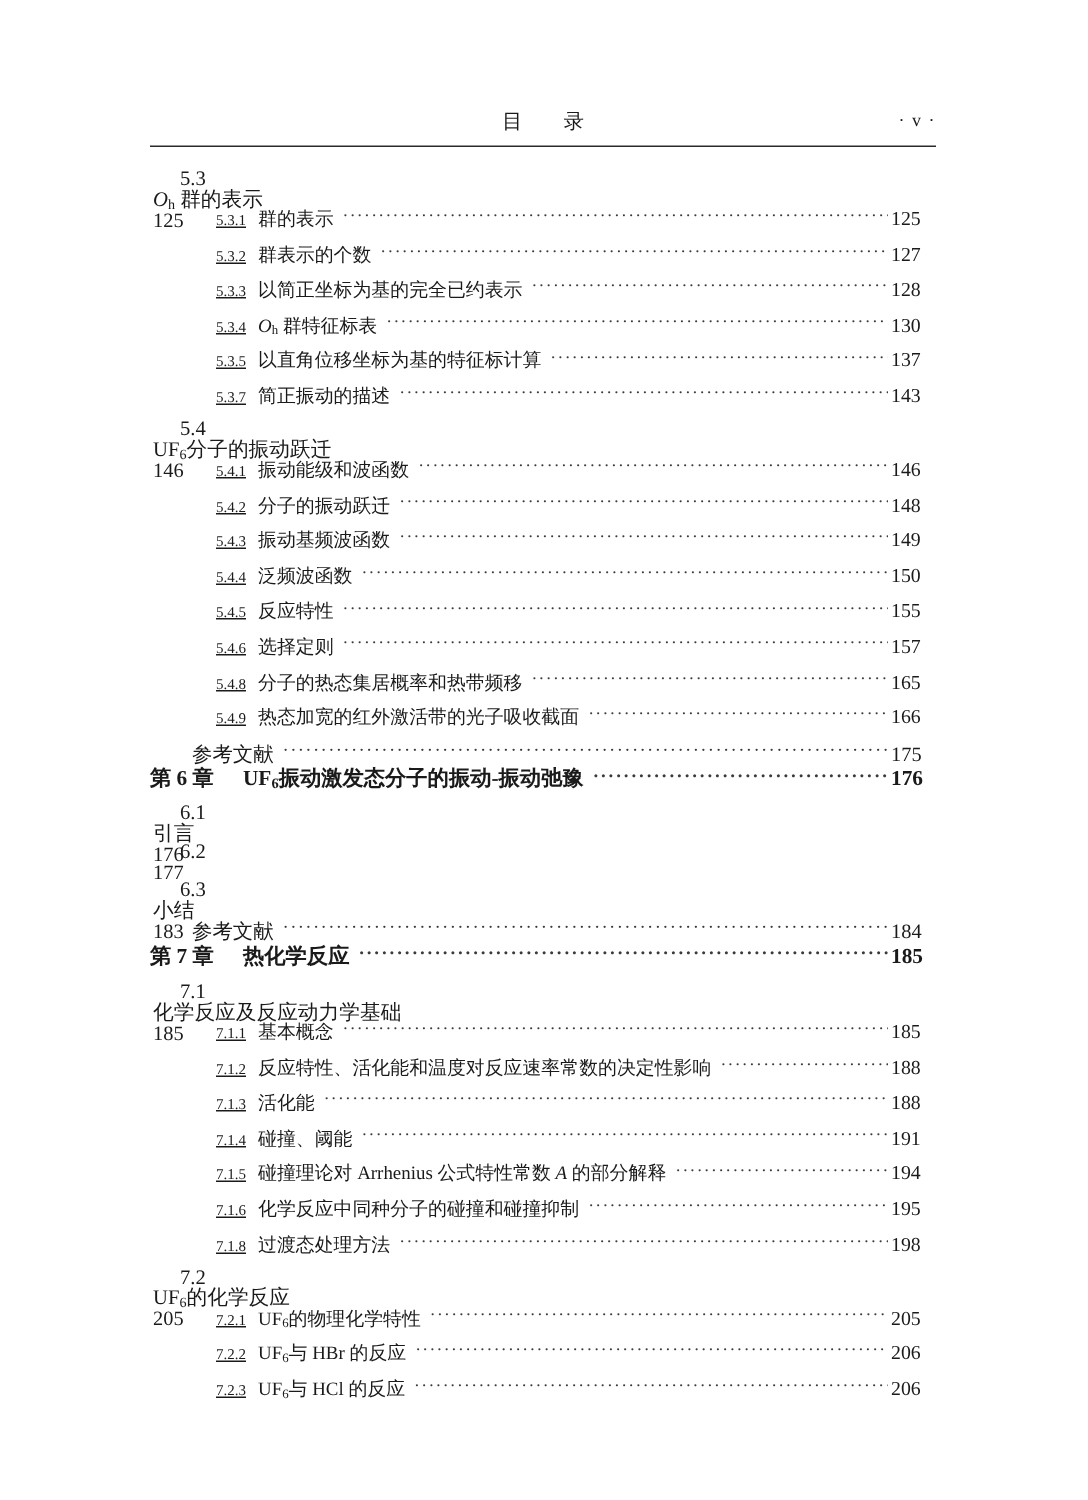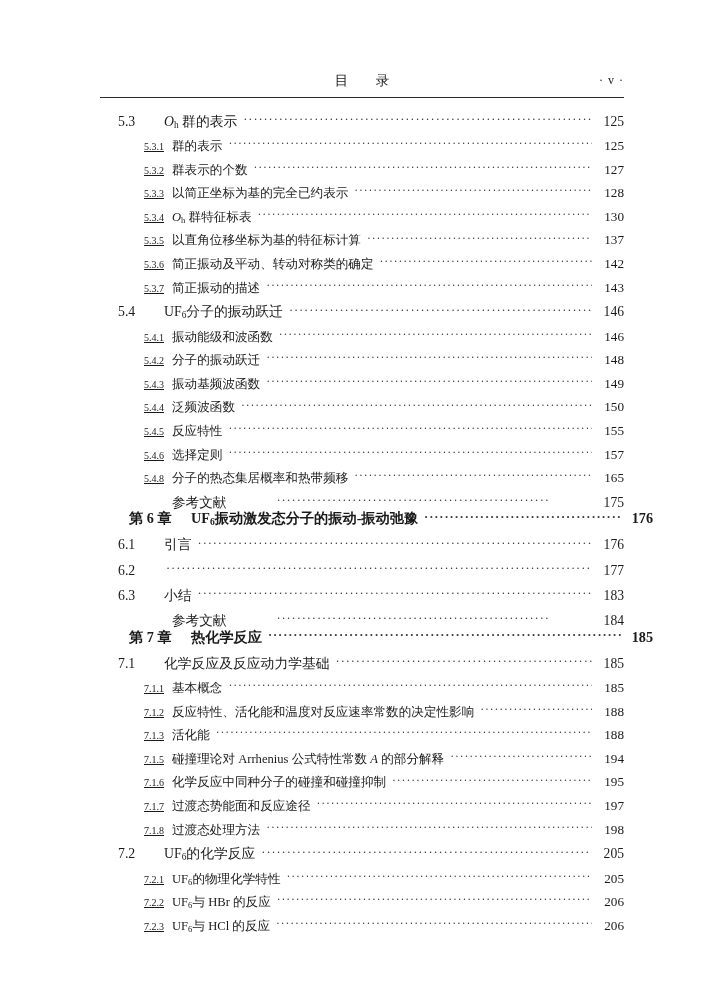--- a/index.html
+++ b/index.html
@@ -72,21 +72,21 @@
     display: flex;
     align-items: baseline;
     width: 100%;
     line-height: 1;
     white-space: nowrap;
     font-size: 13.2px;
   }
 
   
   .row.lvl-chapter { height: 26.2px; }
-  .row.lvl-1       { height: 25.4px; }
+  .row.lvl-1       { height: 25.4px; flex-direction: column; }
   .row.lvl-2       { height: 23.6px; }
 
   .num {
     flex: 0 0 auto;
     text-align: left;
   }
   .title {
     flex: 0 0 auto;
     padding-right: 4px;
   }
@@ -103,30 +103,29 @@
     left: 0;
     bottom: 0.02em;
     font-size: 12.5px;
     letter-spacing: 0.9px;
     color: #3a3a3a;
     white-space: nowrap;
   }
   .pg {
     flex: 0 0 auto;
     width: 30px;
-    text-align: right;
+    text-align: left;
     font-family: "Liberation Serif", serif;
     font-size: 13.6px;
   }
 
   
   .lvl-chapter {
     font-weight: bold;
     font-size: 14.2px;
-    margin-left: 29px;
   }
   .lvl-chapter .num   { width: 62px; padding-left: 0px; }
   .lvl-chapter .pg    { font-size: 14.2px; font-weight: bold; }
 
   
   .lvl-1 { font-size: 13.8px; }
   .lvl-1 .num {
     width: 64px;
     padding-left: 18px;
     box-sizing: border-box;
@@ -140,21 +139,21 @@
     padding-left: 44px;
     box-sizing: border-box;
     font-family: "Liberation Serif", serif;
     font-size: 10px;
     text-decoration: underline;
   }
   .lvl-2 .pg { font-size: 13.2px; }
   .lvl-2 .leader::before { font-size: 11.6px; }
 
   
-  .lvl-ref { font-size: 13.6px; gap: 44px; }
+  .lvl-ref { font-size: 13.6px; }
   .lvl-ref .num {
     width: 28px;
     padding-left: 18px;
     box-sizing: border-box;
   }
 
   sub {
     font-size: 0.68em;
     vertical-align: -0.22em;
     line-height: 0;
@@ -204,26 +203,20 @@
         <span class="leader"></span>
         <span class="pg">130</span>
       </div>
       <div class="row lvl-2">
         <span class="num">5.3.5</span>
         <span class="title">以直角位移坐标为基的特征标计算</span>
         <span class="leader"></span>
         <span class="pg">137</span>
       </div>
       <div class="row lvl-2">
-        <span class="num">5.3.6</span>
-        <span class="title">简正振动及平动、转动对称类的确定</span>
-        <span class="leader"></span>
-        <span class="pg">142</span>
-      </div>
-      <div class="row lvl-2">
         <span class="num">5.3.7</span>
         <span class="title">简正振动的描述</span>
         <span class="leader"></span>
         <span class="pg">143</span>
       </div>
       <div class="row lvl-1">
         <span class="num">5.4</span>
         <span class="title">UF<sub>6</sub>分子的振动跃迁</span>
         <span class="leader"></span>
         <span class="pg">146</span>
@@ -262,20 +255,26 @@
         <span class="num">5.4.6</span>
         <span class="title">选择定则</span>
         <span class="leader"></span>
         <span class="pg">157</span>
       </div>
       <div class="row lvl-2">
         <span class="num">5.4.8</span>
         <span class="title">分子的热态集居概率和热带频移</span>
         <span class="leader"></span>
         <span class="pg">165</span>
+      </div>
+      <div class="row lvl-2">
+        <span class="num">5.4.9</span>
+        <span class="title">热态加宽的红外激活带的光子吸收截面</span>
+        <span class="leader"></span>
+        <span class="pg">166</span>
       </div>
       <div class="row lvl-ref">
         <span class="num"></span>
         <span class="title">参考文献</span>
         <span class="leader"></span>
         <span class="pg">175</span>
       </div>
       <div class="row lvl-chapter">
         <span class="num">第 6 章</span>
         <span class="title">UF<sub>6</sub>振动激发态分子的振动-振动弛豫</span>
@@ -329,38 +328,38 @@
         <span class="leader"></span>
         <span class="pg">188</span>
       </div>
       <div class="row lvl-2">
         <span class="num">7.1.3</span>
         <span class="title">活化能</span>
         <span class="leader"></span>
         <span class="pg">188</span>
       </div>
       <div class="row lvl-2">
+        <span class="num">7.1.4</span>
+        <span class="title">碰撞、阈能</span>
+        <span class="leader"></span>
+        <span class="pg">191</span>
+      </div>
+      <div class="row lvl-2">
         <span class="num">7.1.5</span>
         <span class="title">碰撞理论对 <span class="ser">Arrhenius</span> 公式特性常数 <i class="it ser">A</i> 的部分解释</span>
         <span class="leader"></span>
         <span class="pg">194</span>
       </div>
       <div class="row lvl-2">
         <span class="num">7.1.6</span>
         <span class="title">化学反应中同种分子的碰撞和碰撞抑制</span>
         <span class="leader"></span>
         <span class="pg">195</span>
       </div>
       <div class="row lvl-2">
-        <span class="num">7.1.7</span>
-        <span class="title">过渡态势能面和反应途径</span>
-        <span class="leader"></span>
-        <span class="pg">197</span>
-      </div>
-      <div class="row lvl-2">
         <span class="num">7.1.8</span>
         <span class="title">过渡态处理方法</span>
         <span class="leader"></span>
         <span class="pg">198</span>
       </div>
       <div class="row lvl-1">
         <span class="num">7.2</span>
         <span class="title">UF<sub>6</sub>的化学反应</span>
         <span class="leader"></span>
         <span class="pg">205</span>

